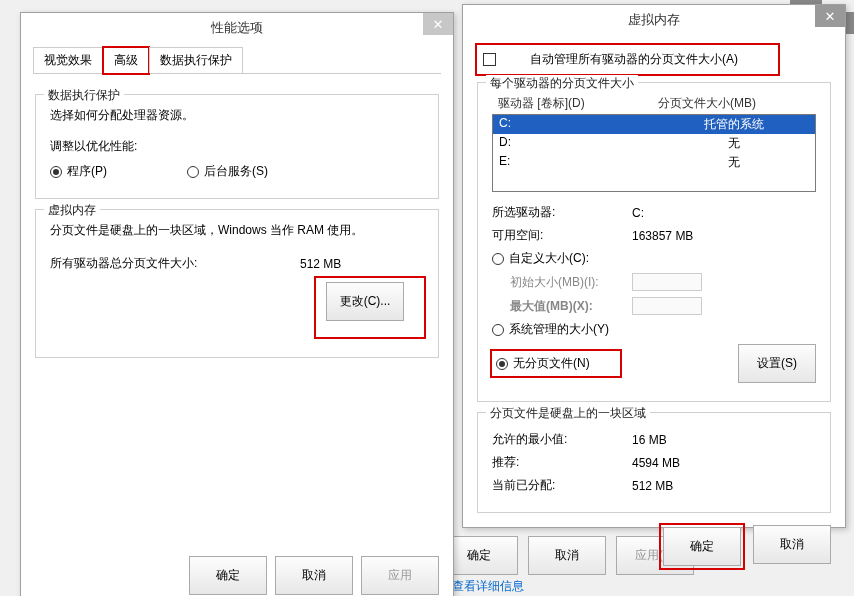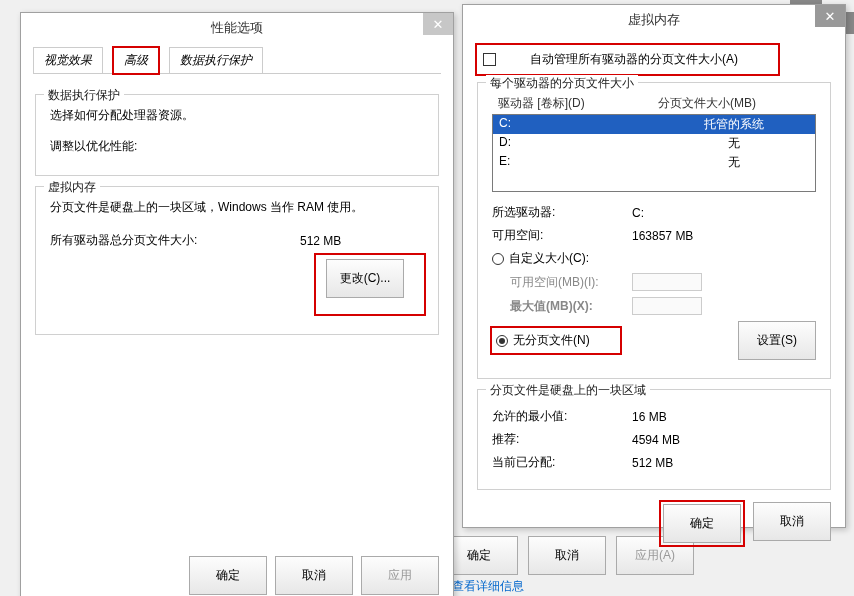--- a/index.html
+++ b/index.html
@@ -53,25 +53,24 @@
     }
     .tabs {
       display: flex;
       border-bottom: 1px solid #ccc;
       margin: 4px 12px 0 12px;
     }
     .tab {
       padding: 4px 10px;
       border: 1px solid #ccc;
       border-bottom: none;
-      margin-right: 10px;
+      margin-right: 0;
       background: #fff;
       cursor: pointer;
       position: relative;
-      font-style: italic;
     }
     .tab.active {
       background: #fff;
       border-bottom: 1px solid #fff;
       margin-bottom: -1px;
     }
     .tab.highlighted {
       outline: 2px solid #d50000;
       outline-offset: -1px;
     }
@@ -208,20 +207,26 @@
     <div class="tab active highlighted">高级</div>
     <div class="tab">数据执行保护</div>
   </div>
 
   <div class="body">
 
     <div class="groupbox">
       <span class="groupbox-title">数据执行保护</span>
       <div style="margin-bottom:14px;">选择如何分配处理器资源。</div>
       <div style="margin-bottom:8px;">调整以优化性能:</div>
+      <div class="row">
+        <span class="radio checked"></span>
+        <span style="flex:0 0 120px;">程序(P)</span>
+        <span class="radio"></span>
+        <span>后台服务(S)</span>
+      </div>
     </div>
 
     <div class="groupbox" style="padding-bottom:20px;">
       <span class="groupbox-title">虚拟内存</span>
       <div style="margin-bottom:16px;">分页文件是硬盘上的一块区域，Windows 当作 RAM 使用。</div>
       <div class="row">
         <span class="label-col" style="flex:0 0 250px;">所有驱动器总分页文件大小:</span>
         <span>512 MB</span>
       </div>
       <div style="display:flex; justify-content:flex-end; margin-top:6px;">
@@ -285,28 +290,32 @@
       <div class="row">
         <span class="label-col">可用空间:</span>
         <span>163857 MB</span>
       </div>
 
       <div class="row">
         <span class="radio"></span>
         <span>自定义大小(C):</span>
       </div>
       <div class="row dim">
-        <span class="label-col" style="padding-left:18px;">可用空间(MB)(I):</span>
+        <span class="label-col" style="padding-left:18px;">初始大小(MB)(I):</span>
         <input type="text" disabled="" style="width: 70px; border: 1px solid rgb(204, 204, 204); height: 18px;">
       </div>
       <div class="row dim">
         <span class="label-col" style="padding-left:18px;font-weight:bold;">最大值(MB)(X):</span>
         <input type="text" disabled="" style="width: 70px; border: 1px solid rgb(204, 204, 204); height: 18px;">
       </div>
 
+      <div class="row">
+        <span class="radio"></span>
+        <span>系统管理的大小(Y)</span>
+      </div>
 
       <div class="row" style="align-items:center;">
         <div class="red-box" style="padding:4px 30px 4px 4px; display:flex; align-items:center;">
           <span class="radio checked"></span>
           <span>无分页文件(N)</span>
         </div>
         <div style="flex:1;"></div>
         <div class="button">设置(S)</div>
       </div>
     </div>

